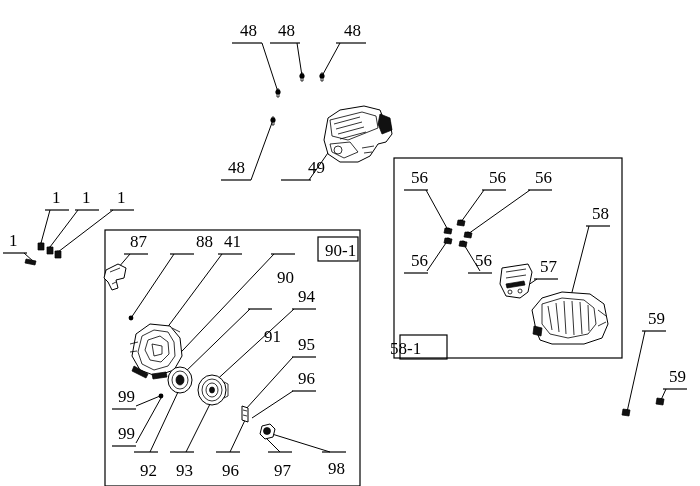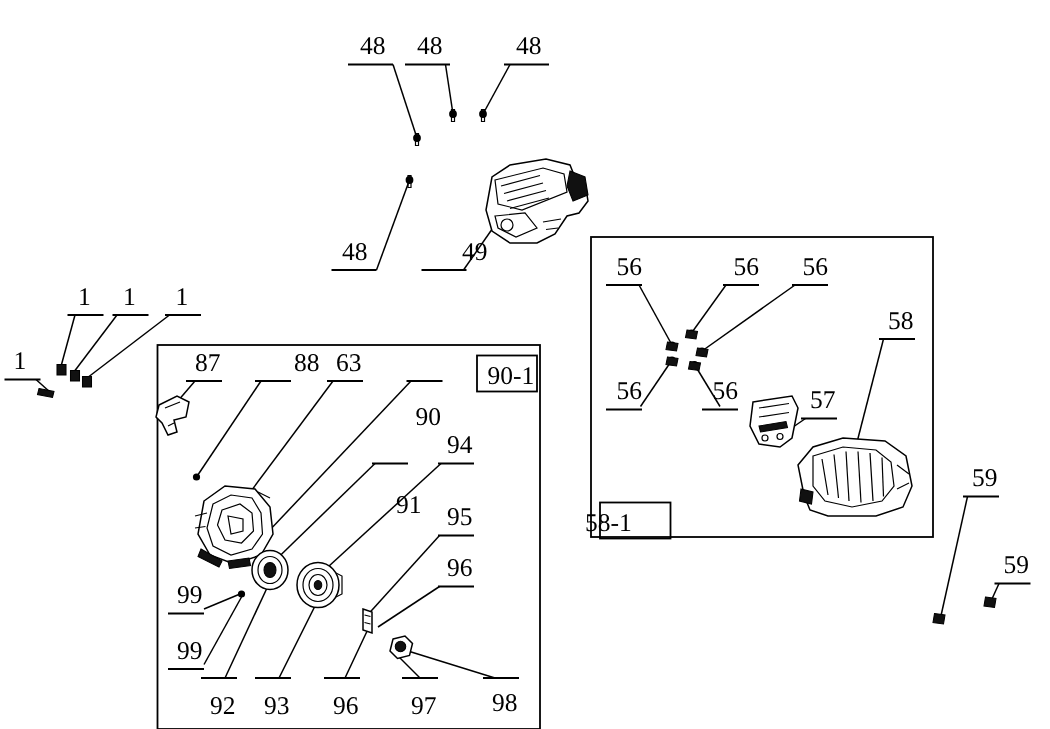--- a/index.html
+++ b/index.html
@@ -243,21 +243,21 @@
   <div class="lbl" style="left:228px;top:159px;">48</div>
   <div class="lbl" style="left:288px;top:159px;margin-left:20px;">49</div>
 
   <div class="lbl" style="left:52px;top:189px;">1</div>
   <div class="lbl" style="left:82px;top:189px;">1</div>
   <div class="lbl" style="left:117px;top:189px;">1</div>
   <div class="lbl" style="left:9px;top:232px;">1</div>
 
   <div class="lbl" style="left:130px;top:233px;">87</div>
   <div class="lbl" style="left:176px;top:233px;margin-left:20px;">88</div>
-  <div class="lbl" style="left:224px;top:233px;">63</div>
+  <div class="lbl" style="left:224px;top:233px;">41</div>
   <div class="lbl" style="left:277px;top:233px;margin-top:36px;">90</div>
   <div class="lbl" style="left:325px;top:242px;">90-1</div>
 
   <div class="lbl" style="left:264px;top:288px;margin-top:40px;">91</div>
   <div class="lbl" style="left:298px;top:288px;">94</div>
   <div class="lbl" style="left:298px;top:336px;">95</div>
   <div class="lbl" style="left:298px;top:370px;">96</div>
 
   <div class="lbl" style="left:118px;top:388px;">99</div>
   <div class="lbl" style="left:118px;top:425px;">99</div>

